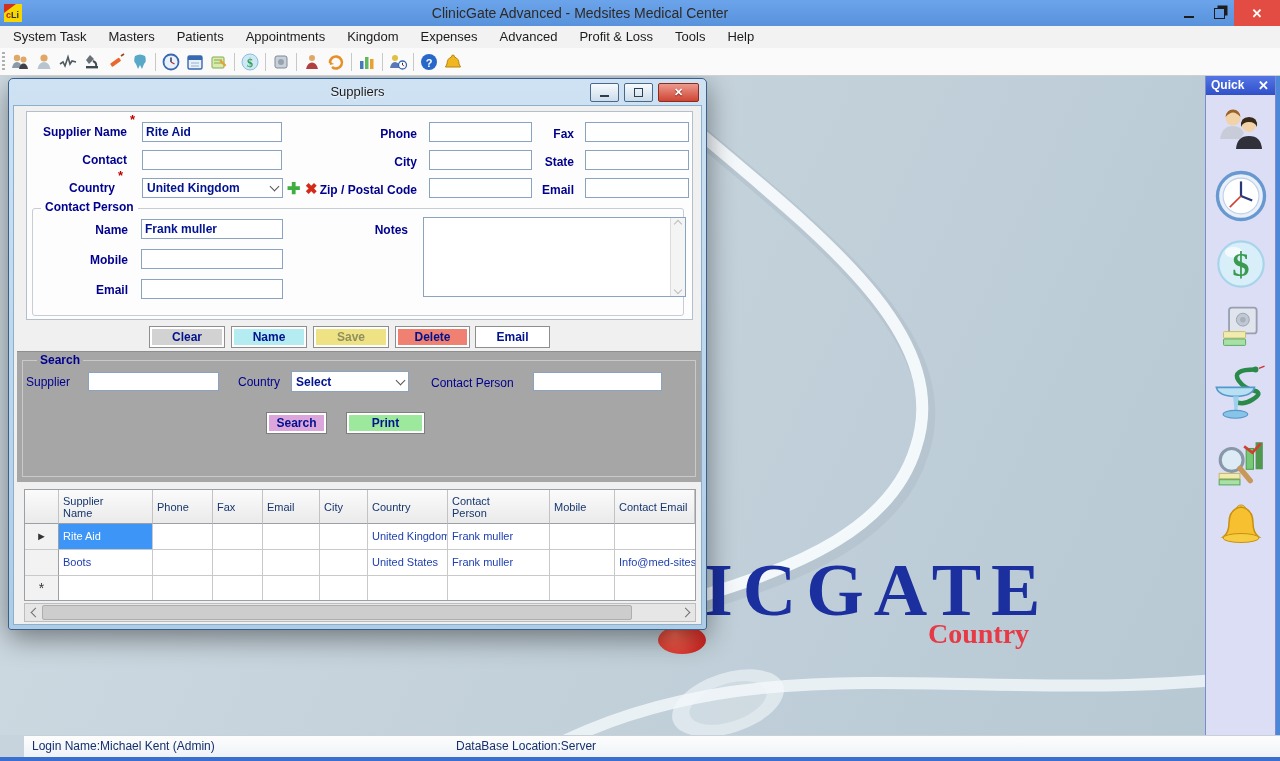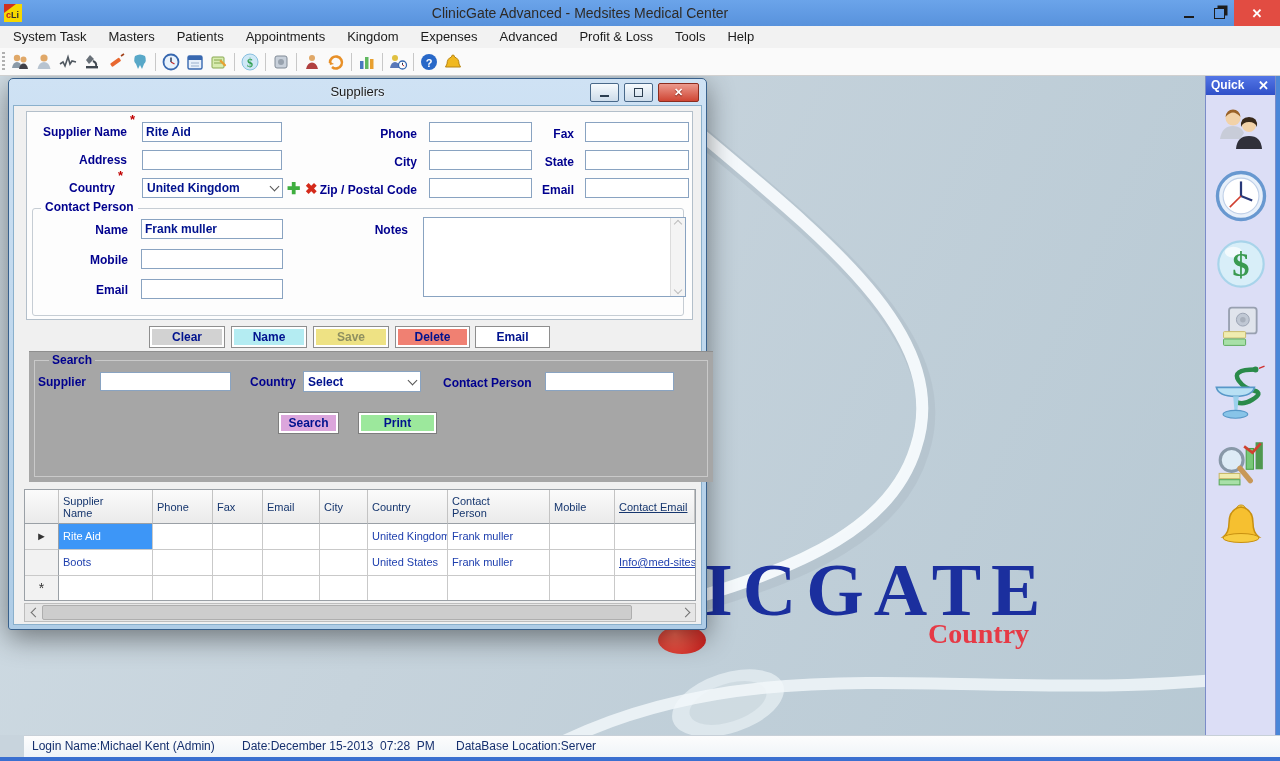--- a/index.html
+++ b/index.html
@@ -94,46 +94,46 @@
     box-shadow:inset 0 0 0 2px #fff;display:flex;align-items:center;justify-content:center;
     font-weight:bold;font-size:12px;color:#00128e;box-sizing:border-box;}
   #btn-clear{left:135px;width:76px;background:var(--btn-clear,#d2d2d2);}
   #btn-edit{left:217px;width:76px;background:var(--btn-edit,#b4ecf2);}
   #btn-save{left:299px;width:76px;background:var(--btn-save,#eee284);color:#8f9060;}
   #btn-delete{left:381px;width:75px;background:var(--btn-delete,#f08072);}
   #btn-email{left:461px;width:75px;background:var(--btn-email,#ffffff);}
 
   
   #search-panel{position:absolute;left:3px;top:245px;width:684px;height:130px;
-    background:var(--search-panel-gray,#a6a6a6);border-top:1px solid #8e8e8e;margin-left:12px;}
+    background:var(--search-panel-gray,#a6a6a6);border-top:1px solid #8e8e8e;}
   #search-box{position:absolute;left:5px;right:5px;top:8px;bottom:5px;border:1px solid #c9c9c9;}
   #search-group-label{position:absolute;left:20px;top:1px;background:var(--search-panel-gray,#a6a6a6);
     padding:0 3px;font-weight:bold;font-size:12px;color:var(--label-navy,#00008e);}
-  .slabel{position:absolute;font-weight:bold;font-size:12px;color:var(--label-navy,#00008e);height:19px;line-height:19px;}
+  .slabel{position:absolute;font-weight:normal;font-size:12px;color:var(--label-navy,#00008e);height:19px;line-height:19px;}
   .sbtn{position:absolute;top:60px;height:22px;border:1px solid #7e7e7e;
     box-shadow:inset 0 0 0 2px #fff;display:flex;align-items:center;justify-content:center;
     font-weight:bold;font-size:12px;color:#00128e;box-sizing:border-box;}
   #btn-search{left:249px;width:61px;background:var(--btn-search,#dca6dc);}
   #btn-print{left:329px;width:79px;background:var(--btn-print,#9ce89c);}
 
   
   #grid{position:absolute;left:10px;top:383px;width:672px;height:112px;background:#fff;
     border:1px solid #9aa0a6;box-sizing:border-box;overflow:hidden;font-size:11px;}
   .g-row{display:flex;height:26px;}
   .g-row.g-head{height:34px;}
   .g-cell{border-right:1px solid #c9c9c9;border-bottom:1px solid #c9c9c9;box-sizing:border-box;
     padding:0 4px;color:#1e3fae;line-height:25px;white-space:nowrap;overflow:hidden;flex:0 0 auto;}
   .g-head .g-cell{background:linear-gradient(#fbfbfb,#eaeaea);border-right:1px solid #c3c3c3;
     border-bottom:1px solid #9aa0a6;color:#16366e;display:flex;align-items:center;
     white-space:normal;line-height:12px;}
   .g-sel{width:34px;background:#f2f2f2;border-right:1px solid #9aa0a6;text-align:center;
     color:#333;font-size:11px;padding:0;}
   .g-head .g-sel{background:linear-gradient(#fbfbfb,#eaeaea);}
   .c0{width:94px;} .c1{width:60px;} .c2{width:50px;} .c3{width:57px;} .c4{width:48px;}
-  .c5{width:80px;} .c6{width:102px;} .c7{width:65px;} .c8{flex:1 1 auto;border-right:none;text-decoration:underline;}
+  .c5{width:80px;} .c6{width:102px;} .c7{width:65px;} .c8{flex:1 1 auto;border-right:none;}
   .hdr-narrow{display:inline-block;width:56px;}
   .g-cell.selected{background:var(--selection-blue,#3d96f7);color:#fff;}
   #hscroll{position:absolute;left:10px;top:497px;width:672px;height:19px;background:#e6e6e6;
     border:1px solid #bdbdbd;box-sizing:border-box;display:flex;align-items:center;}
   .h-arrow{width:17px;height:100%;display:flex;align-items:center;justify-content:center;}
   .chev-l{width:6px;height:6px;border-left:1.5px solid #707070;border-bottom:1.5px solid #707070;transform:rotate(45deg);margin-left:3px;}
   .chev-r{width:6px;height:6px;border-right:1.5px solid #707070;border-top:1.5px solid #707070;transform:rotate(45deg);margin-right:3px;}
   #h-thumb{height:13px;width:588px;background:#cdcdcd;border:1px solid #aeaeae;border-radius:2px;}
 
   
@@ -342,21 +342,21 @@
 
     <div id="form-panel">
       <span class="flabel" style="left:0;width:100px;top:10px">Supplier Name</span>
       <span class="req" style="left:103px;top:0px">*</span>
       <input class="tb" style="left: 115px; top: 10px; width: 140px;" value="Rite Aid">
       <span class="flabel" style="left:290px;width:100px;top:12px">Phone</span>
       <input class="tb" style="left: 402px; top: 10px; width: 103px;" value="">
       <span class="flabel" style="left:467px;width:80px;top:12px">Fax</span>
       <input class="tb" style="left: 558px; top: 10px; width: 104px;" value="">
 
-      <span class="flabel" style="left:0;width:100px;top:38px">Address</span>
+      <span class="flabel" style="left:0;width:100px;top:38px">Contact</span>
       <input class="tb" style="left: 115px; top: 38px; width: 140px;" value="">
       <span class="flabel" style="left:290px;width:100px;top:40px">City</span>
       <input class="tb" style="left: 402px; top: 38px; width: 103px;" value="">
       <span class="flabel" style="left:467px;width:80px;top:40px">State</span>
       <input class="tb" style="left: 558px; top: 38px; width: 104px;" value="">
 
       <span class="flabel" style="left:0;width:88px;top:66px">Country</span>
       <span class="req" style="left:91px;top:56px">*</span>
       <div class="combo" style="left:115px;top:66px;width:141px">
         <span class="combo-text">United Kingdom</span>
@@ -548,17 +548,16 @@
         <ellipse cx="25" cy="8" rx="4.5" ry="4" fill="#f8d860" stroke="#c89010"></ellipse>
         <path d="M25,6 q12,2 12,16 q0,10 6,14 h-36 q6,-4 6,-14 q0,-14 12,-16z" fill="#f6c030" stroke="#c89010" stroke-width="1.5"></path>
         <ellipse cx="25" cy="37" rx="18" ry="4.5" fill="#f8cc40" stroke="#c89010"></ellipse>
       </svg>
     </div>
   </div>
 </div>
 
 <div id="statusbar">
   <span class="sb-item" id="sb-login">Login Name:Michael Kent (Admin)</span>
-  <span class="sb-item" id="sb-date">Date:December 15-2013  07:28  PM</span>
   <span class="sb-item" id="sb-db">DataBase Location:Server</span>
 </div>
 <div id="bottomstrip"></div>
 <div id="right-edge"></div>
 
 </body></html>

